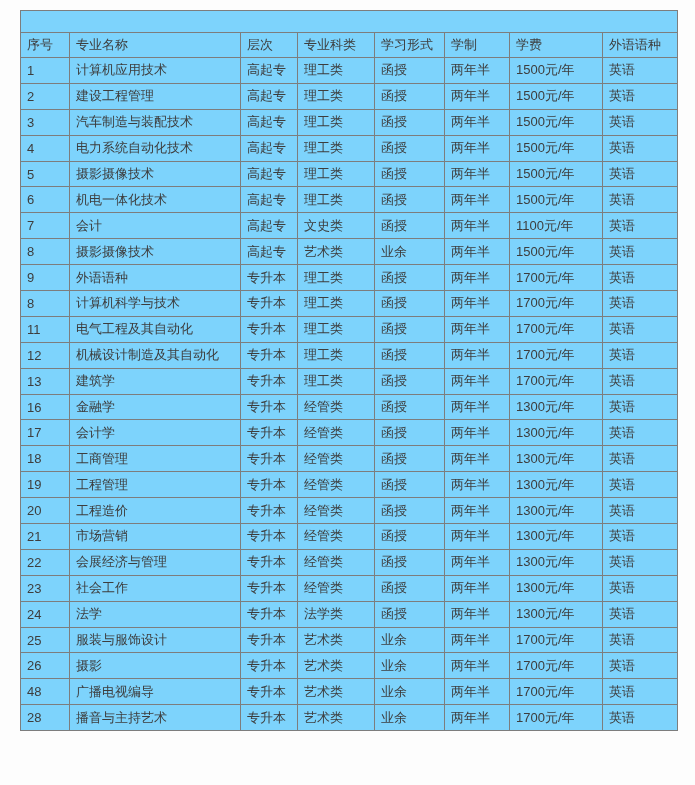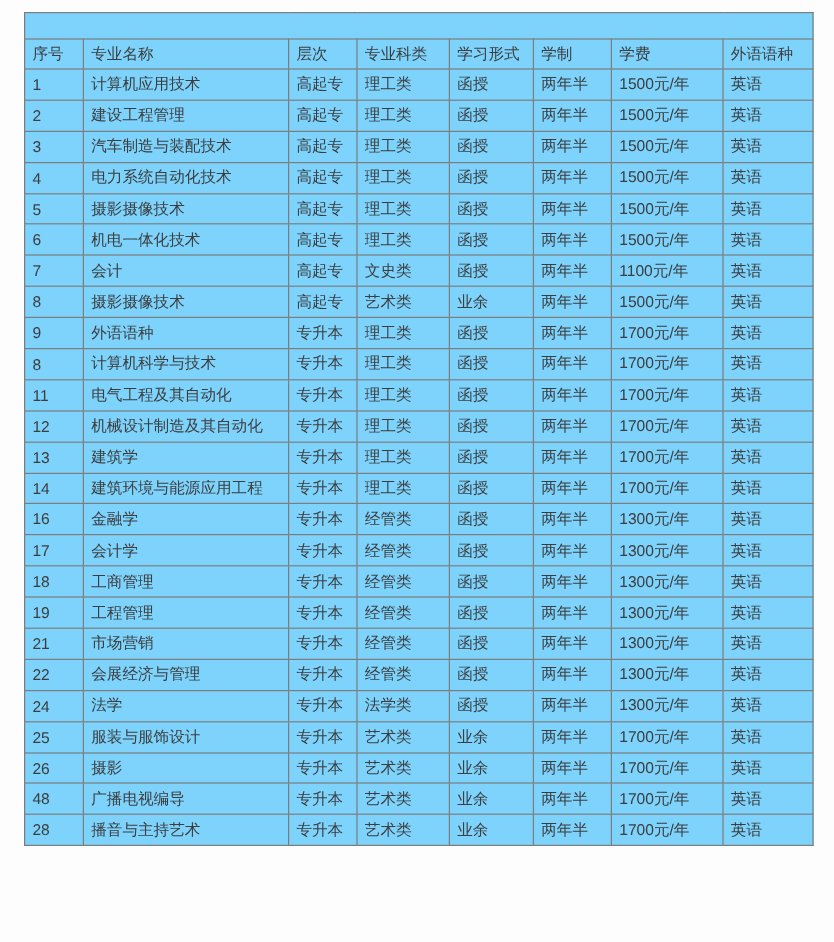--- a/index.html
+++ b/index.html
@@ -199,30 +199,20 @@
         <td>13</td>
         <td>建筑学</td>
         <td>专升本</td>
         <td>理工类</td>
         <td>函授</td>
         <td>两年半</td>
         <td>1700元/年</td>
         <td>英语</td>
       </tr>
       <tr>
-        <td>14</td>
-        <td>建筑环境与能源应用工程</td>
-        <td>专升本</td>
-        <td>理工类</td>
-        <td>函授</td>
-        <td>两年半</td>
-        <td>1700元/年</td>
-        <td>英语</td>
-      </tr>
-      <tr>
         <td>16</td>
         <td>金融学</td>
         <td>专升本</td>
         <td>经管类</td>
         <td>函授</td>
         <td>两年半</td>
         <td>1300元/年</td>
         <td>英语</td>
       </tr>
       <tr>
@@ -249,32 +239,52 @@
         <td>19</td>
         <td>工程管理</td>
         <td>专升本</td>
         <td>经管类</td>
         <td>函授</td>
         <td>两年半</td>
         <td>1300元/年</td>
         <td>英语</td>
       </tr>
       <tr>
+        <td>20</td>
+        <td>工程造价</td>
+        <td>专升本</td>
+        <td>经管类</td>
+        <td>函授</td>
+        <td>两年半</td>
+        <td>1300元/年</td>
+        <td>英语</td>
+      </tr>
+      <tr>
         <td>21</td>
         <td>市场营销</td>
         <td>专升本</td>
         <td>经管类</td>
         <td>函授</td>
         <td>两年半</td>
         <td>1300元/年</td>
         <td>英语</td>
       </tr>
       <tr>
         <td>22</td>
         <td>会展经济与管理</td>
+        <td>专升本</td>
+        <td>经管类</td>
+        <td>函授</td>
+        <td>两年半</td>
+        <td>1300元/年</td>
+        <td>英语</td>
+      </tr>
+      <tr>
+        <td>23</td>
+        <td>社会工作</td>
         <td>专升本</td>
         <td>经管类</td>
         <td>函授</td>
         <td>两年半</td>
         <td>1300元/年</td>
         <td>英语</td>
       </tr>
       <tr>
         <td>24</td>
         <td>法学</td>

